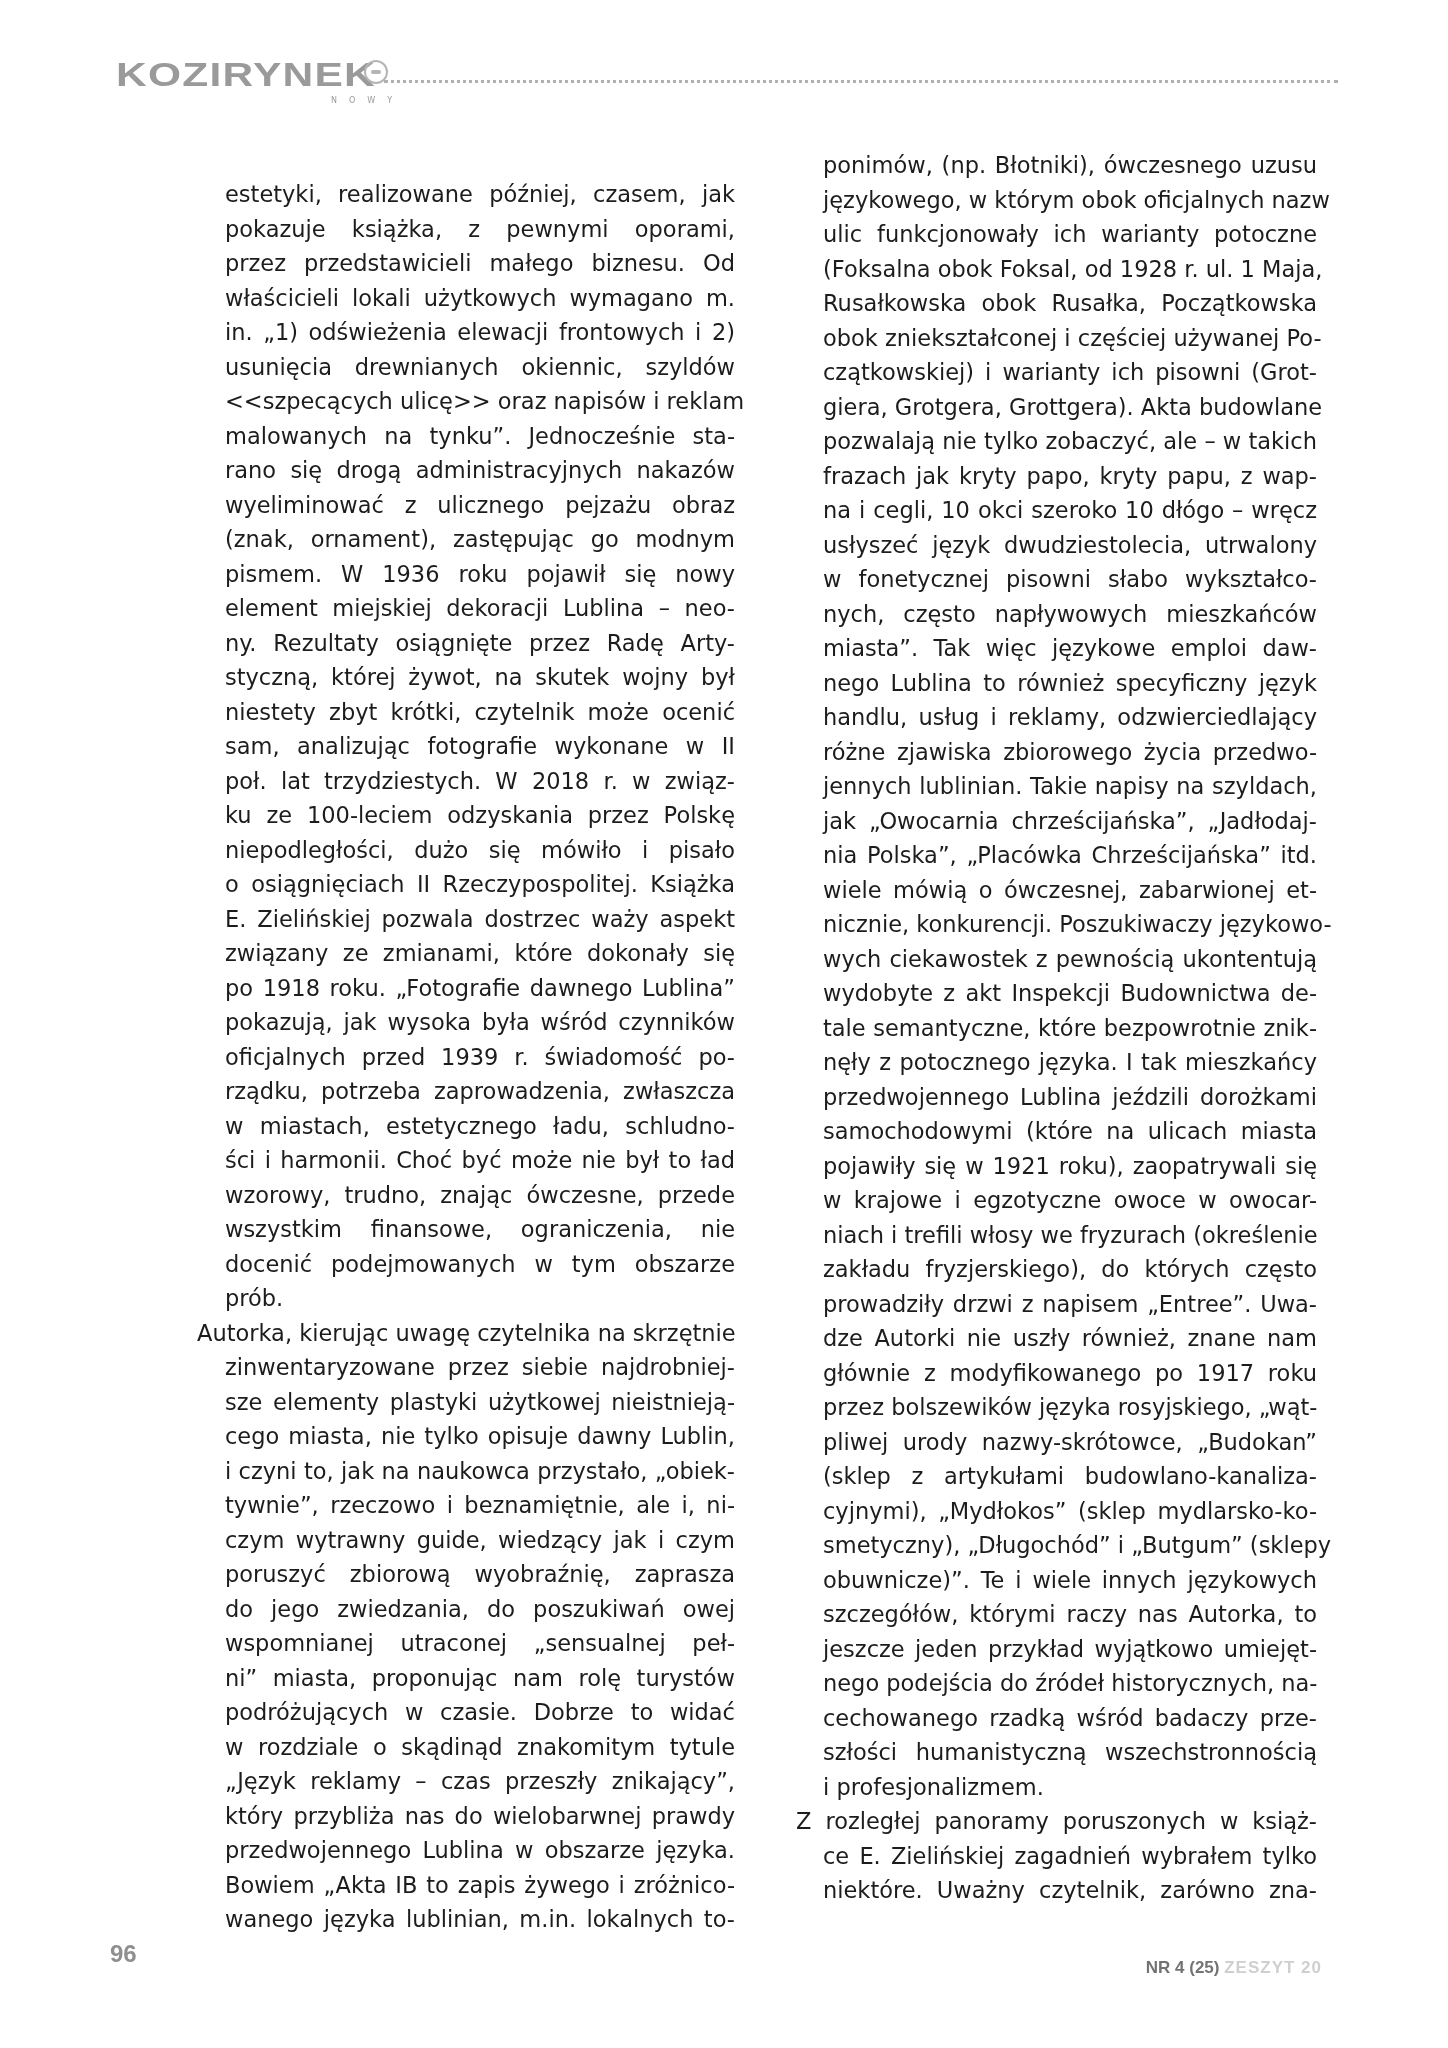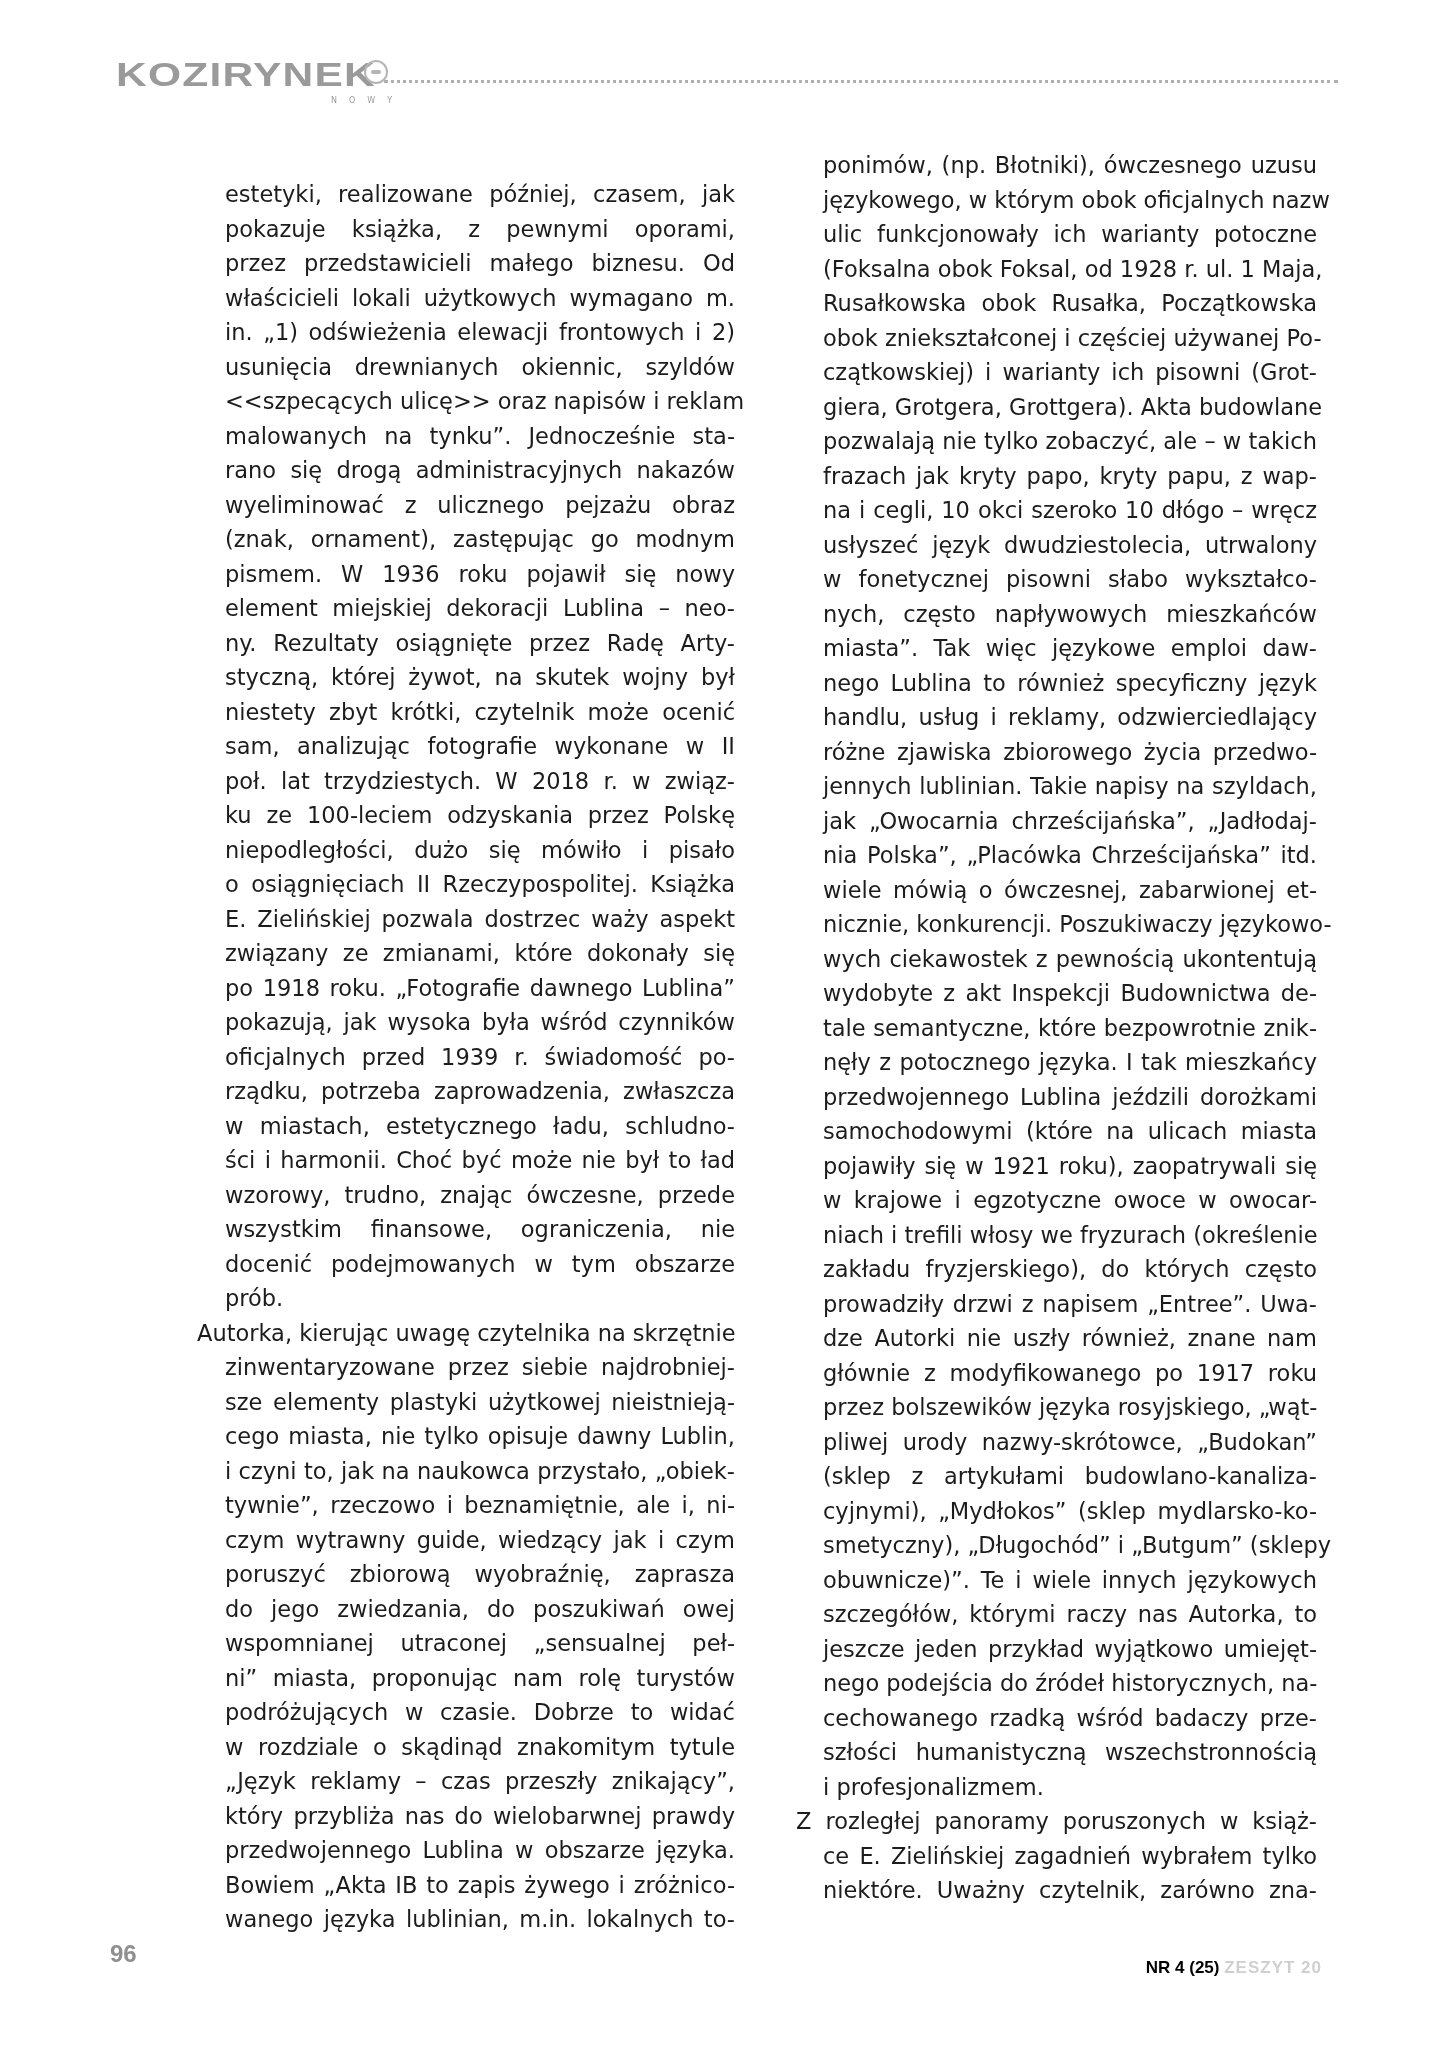--- a/index.html
+++ b/index.html
@@ -14,21 +14,21 @@
   .col { position: absolute; top: 148px; }
   .col-left { left: 225px; width: 510px; margin-top: 29px; }
   .col-right { left: 823px; width: 494px; }
   .line { height: 34.5px; line-height: 34.5px; font-size: 22.5px; white-space: nowrap; text-align: justify; text-align-last: justify; }
   .line.last { text-align-last: left; }
   .line.out { margin-left: -28px; }
   .col-right .line.out { margin-left: -27px; }
 
   .footer-num { position: absolute; left: 110px; top: 1940px; font-family: Liberation Sans, sans-serif; font-weight: 900; font-size: 24px; color: #8f8f8f; }
   .footer-issue { position: absolute; right: 126px; top: 1958px; font-family: "Liberation Sans", sans-serif; font-weight: 900; font-size: 17px; }
-  .footer-issue .nr { color: #000000; }
+  .footer-issue .nr { color: #737373; }
   .footer-issue .zeszyt { color: #cfcfcf; letter-spacing: 1px; margin-top: 48px; }
 </style>
 </head>
 <body>
 
 <div class="header">
   <div class="logo">KOZIRYNEK</div>
   <div class="logo-emblem"></div>
   <div class="logo-sub">NOWY</div>
   <div class="dots"></div>

